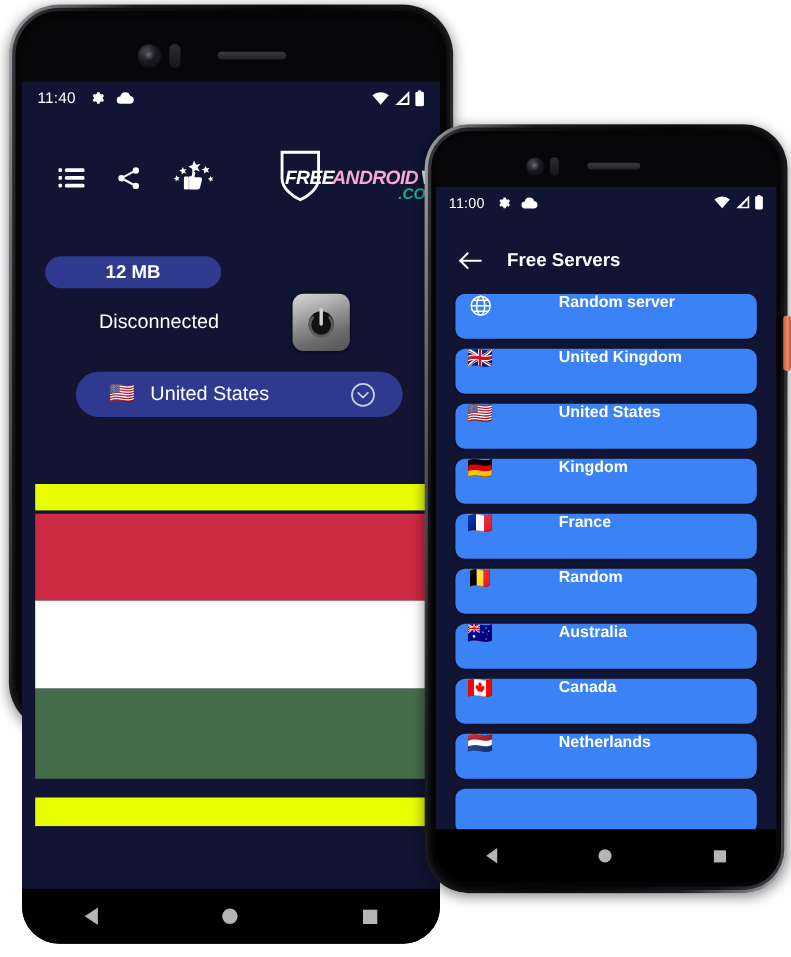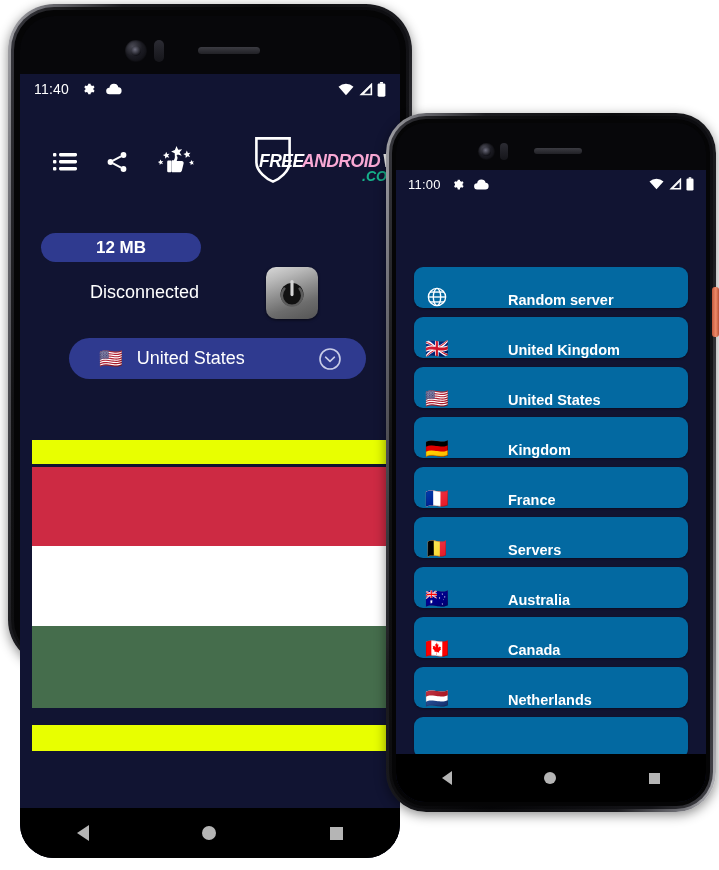--- a/index.html
+++ b/index.html
@@ -135,23 +135,23 @@
   .appbar{
     position:absolute; left:0; right:0;
     display:flex; align-items:center;
     color:#ffffff;
   }
   .appbar-title{ font-weight:bold; white-space:nowrap; }
 
   .server-list{ position:absolute; left:0; right:0; overflow:hidden; }
   .server-row{
     position:relative;
-    background:#0369a1;
+    background:#3b82f6;
     border-radius:9px;
-    display:flex; align-items:flex-end;
+    display:flex; align-items:flex-start;
     color:#ffffff;
     box-shadow: 0 1px 2px rgba(0,0,0,.35);
   }
   .server-row .srv-flag{ flex:0 0 auto; display:flex; align-items:center; justify-content:center; }
   .server-row .srv-label{ font-weight:bold; white-space:nowrap; }
 
   
   .navbar{
     position:absolute; left:0; right:0; bottom:0;
     background:#000000;
@@ -356,20 +356,29 @@
             </span>
             <span class="sb-ico" style="margin-left:4px;">
               <svg width="8" height="14" viewBox="0 0 10 17" fill="#ffffff">
                 <rect x="3.2" y="0" width="3.6" height="2" rx="0.6"></rect>
                 <rect x="0.6" y="1.6" width="8.8" height="15" rx="1.6"></rect>
               </svg>
             </span>
           </div>
         </div>
 
+        <div class="appbar" style="top:48px; height:38px; padding-left:20px;">
+          <span style="display:flex;">
+            <svg width="23" height="20" viewBox="0 0 24 20" fill="none" stroke="#ffffff" stroke-width="1.9" stroke-linecap="round" stroke-linejoin="round">
+              <line x1="22" y1="10" x2="2.5" y2="10"></line>
+              <polyline points="9.5,3 2.5,10 9.5,17"></polyline>
+            </svg>
+          </span>
+          <span class="appbar-title" style="margin-left:22px; font-size:17px;">Free Servers</span>
+        </div>
 
         <div class="server-list" style="top:97px; bottom:48px; left:0; right:0;">
 
           <div class="server-row" style="margin:0 18px 9px 18px; height:41px;">
             <span class="srv-flag" style="width:46px;">
               <svg width="22" height="22" viewBox="0 0 24 24" fill="none" stroke="#ffffff" stroke-width="1.5">
                 <circle cx="12" cy="12" r="9.4"></circle>
                 <ellipse cx="12" cy="12" rx="4" ry="9.4"></ellipse>
                 <line x1="2.6" y1="12" x2="21.4" y2="12"></line>
                 <line x1="4.2" y1="6.6" x2="19.8" y2="6.6"></line>
@@ -394,21 +403,21 @@
             <span class="srv-label" style="font-size:14.5px; margin-left:48px;">Kingdom</span>
           </div>
 
           <div class="server-row" style="margin:0 18px 9px 18px; height:41px;">
             <span class="srv-flag flag-emoji" style="width:46px; font-size:19px;">🇫🇷</span>
             <span class="srv-label" style="font-size:14.5px; margin-left:48px;">France</span>
           </div>
 
           <div class="server-row" style="margin:0 18px 9px 18px; height:41px;">
             <span class="srv-flag flag-emoji" style="width:46px; font-size:19px;">🇧🇪</span>
-            <span class="srv-label" style="font-size:14.5px; margin-left:48px;">Servers</span>
+            <span class="srv-label" style="font-size:14.5px; margin-left:48px;">Random</span>
           </div>
 
           <div class="server-row" style="margin:0 18px 9px 18px; height:41px;">
             <span class="srv-flag flag-emoji" style="width:46px; font-size:19px;">🇦🇺</span>
             <span class="srv-label" style="font-size:14.5px; margin-left:48px;">Australia</span>
           </div>
 
           <div class="server-row" style="margin:0 18px 9px 18px; height:41px;">
             <span class="srv-flag flag-emoji" style="width:46px; font-size:19px;">🇨🇦</span>
             <span class="srv-label" style="font-size:14.5px; margin-left:48px;">Canada</span>

